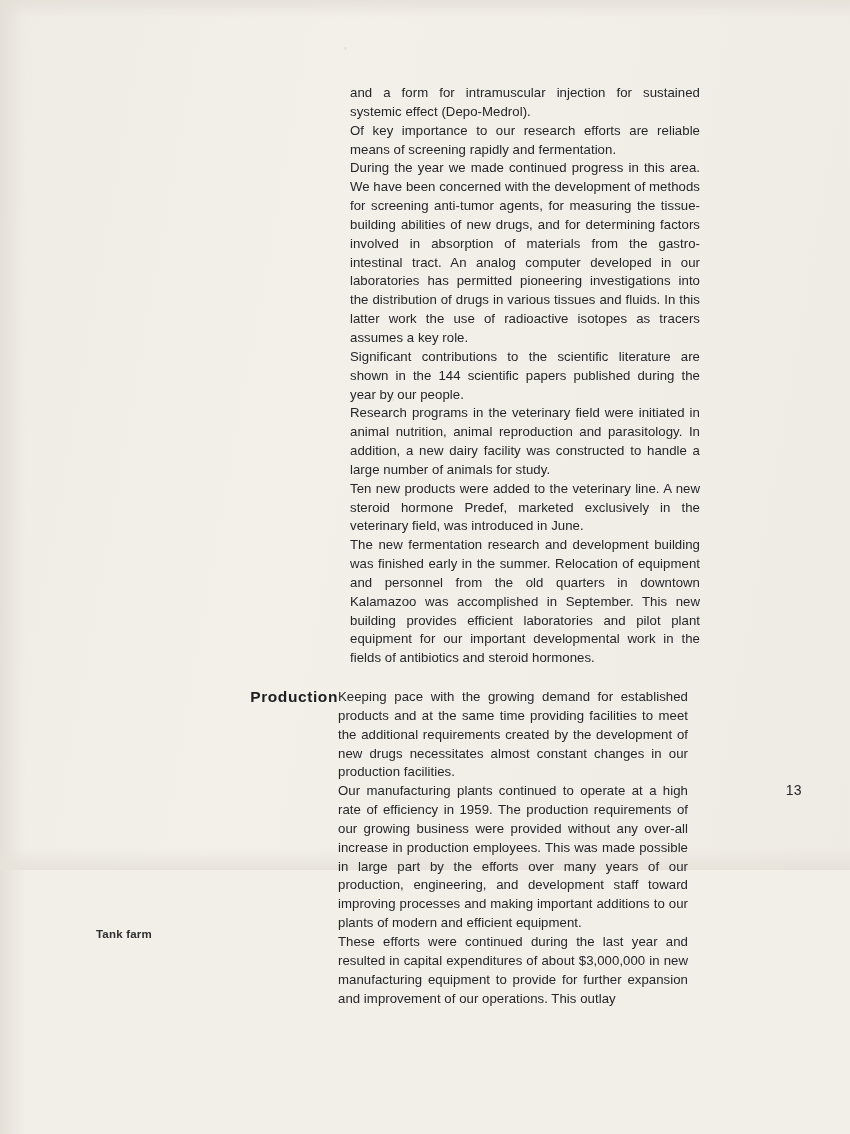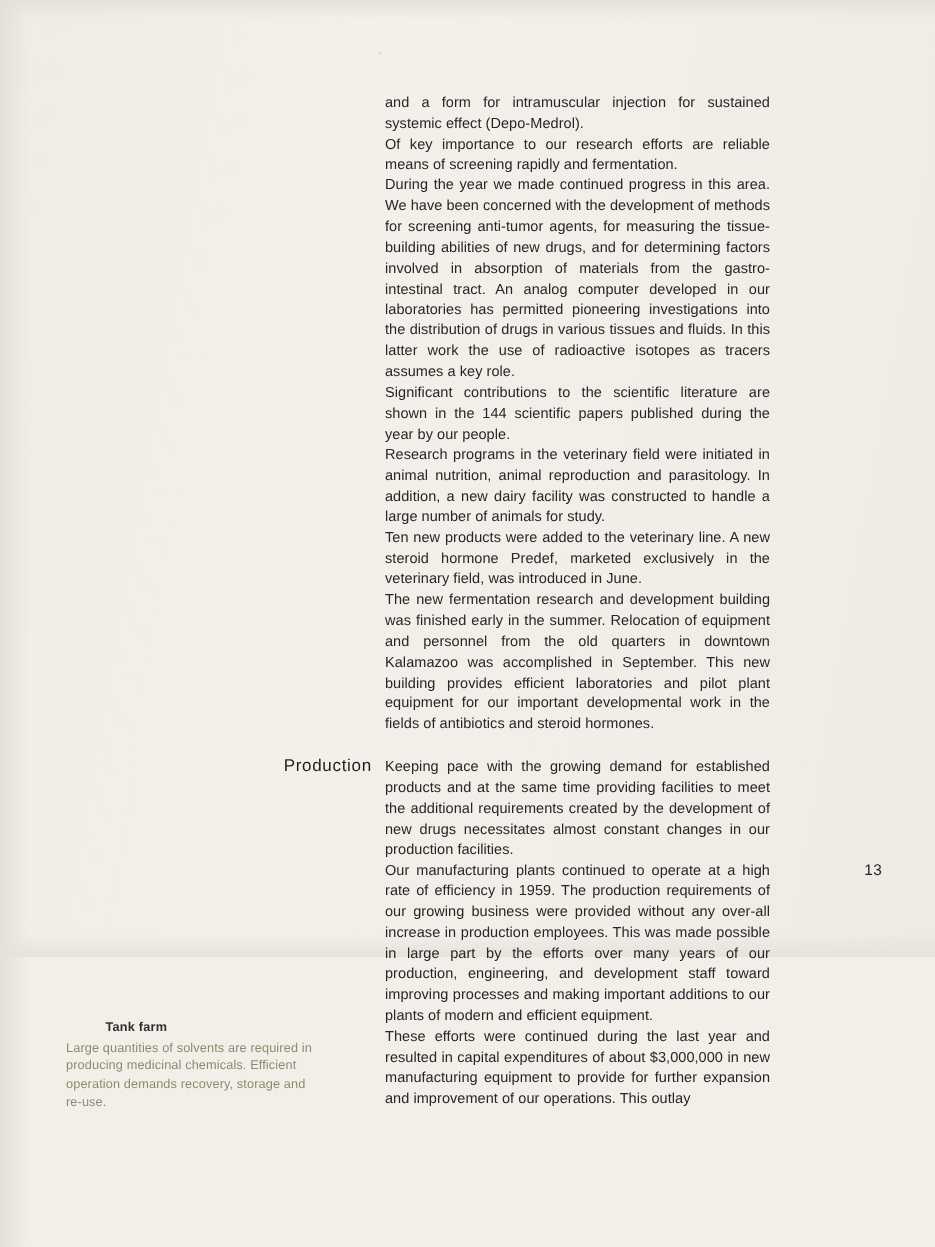--- a/index.html
+++ b/index.html
@@ -60,28 +60,28 @@
     color: #26262a;
   }
 
   .section-head {
     position: absolute;
     left: 218px;
     top: 688px;
     width: 120px;
     text-align: right;
     font-size: 15.5px;
-    font-weight: normal;
+    font-weight: bold;
     letter-spacing: 0.6px;
     color: #1e1e20;
   }
 
   .production-column {
     position: absolute;
-    left: 350px;
+    left: 338px;
     top: 688px;
     width: 350px;
   }
   .production-column p {
     margin: 0;
     font-size: 13.2px;
     line-height: 18.85px;
     text-align: justify;
     letter-spacing: 0.05px;
     color: #26262a;
@@ -151,17 +151,16 @@
   <div class="section-head">Production</div>
 
   <div class="production-column">
     <p>Keeping pace with the growing demand for established products and at the same time providing facilities to meet the additional requirements created by the development of new drugs necessitates almost constant changes in our production facilities.</p>
     <p>Our manufacturing plants continued to operate at a high rate of efficiency in 1959. The production requirements of our growing business were provided without any over-all increase in production employees. This was made possible in large part by the efforts over many years of our production, engineering, and development staff toward improving processes and making important additions to our plants of modern and efficient equipment.</p>
     <p>These efforts were continued during the last year and resulted in capital expenditures of about $3,000,000 in new manufacturing equipment to provide for further expansion and improvement of our operations. This outlay</p>
   </div>
 
   <div class="caption">
     <div class="caption-title">Tank farm</div>
-    <div class="caption-body">Large quantities of solvents are required in producing medicinal chemicals. Efficient operation demands recovery, storage and re-use.</div>
   </div>
 
   <div class="folio">13</div>
 </div>
 
 </body></html>

